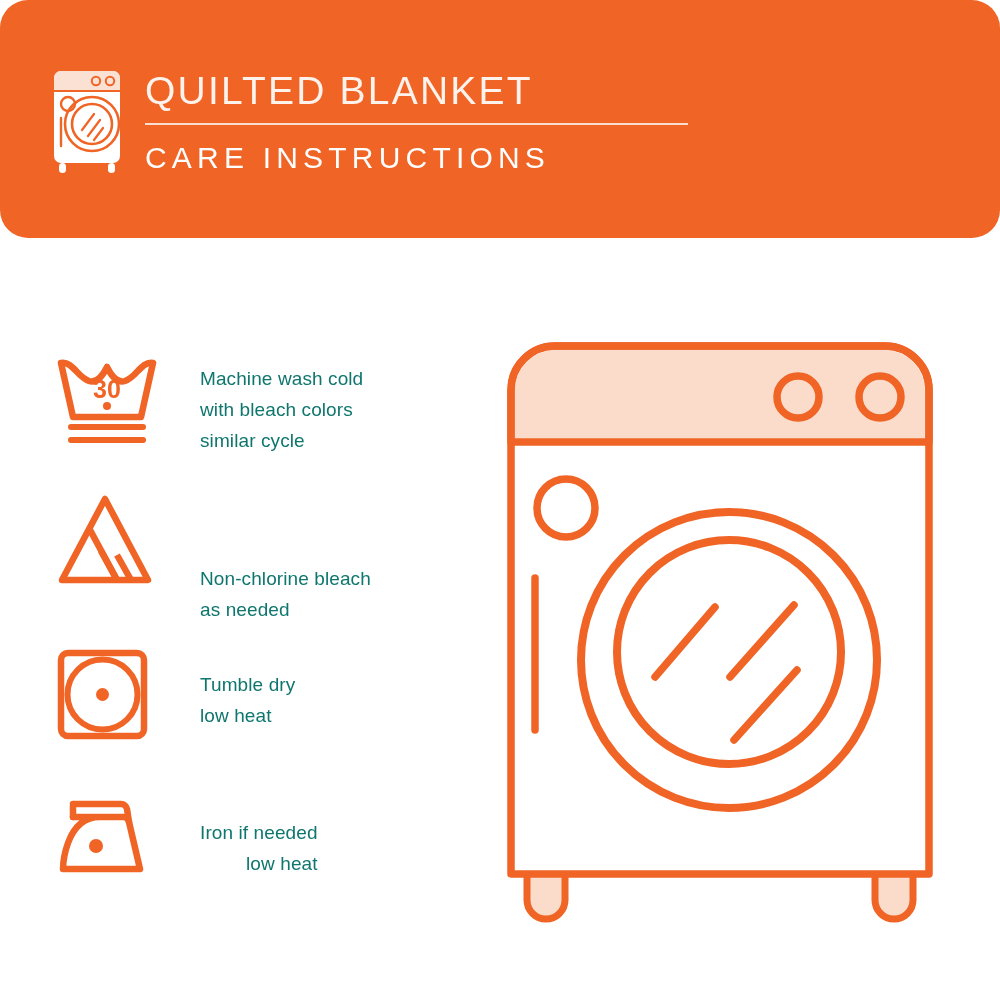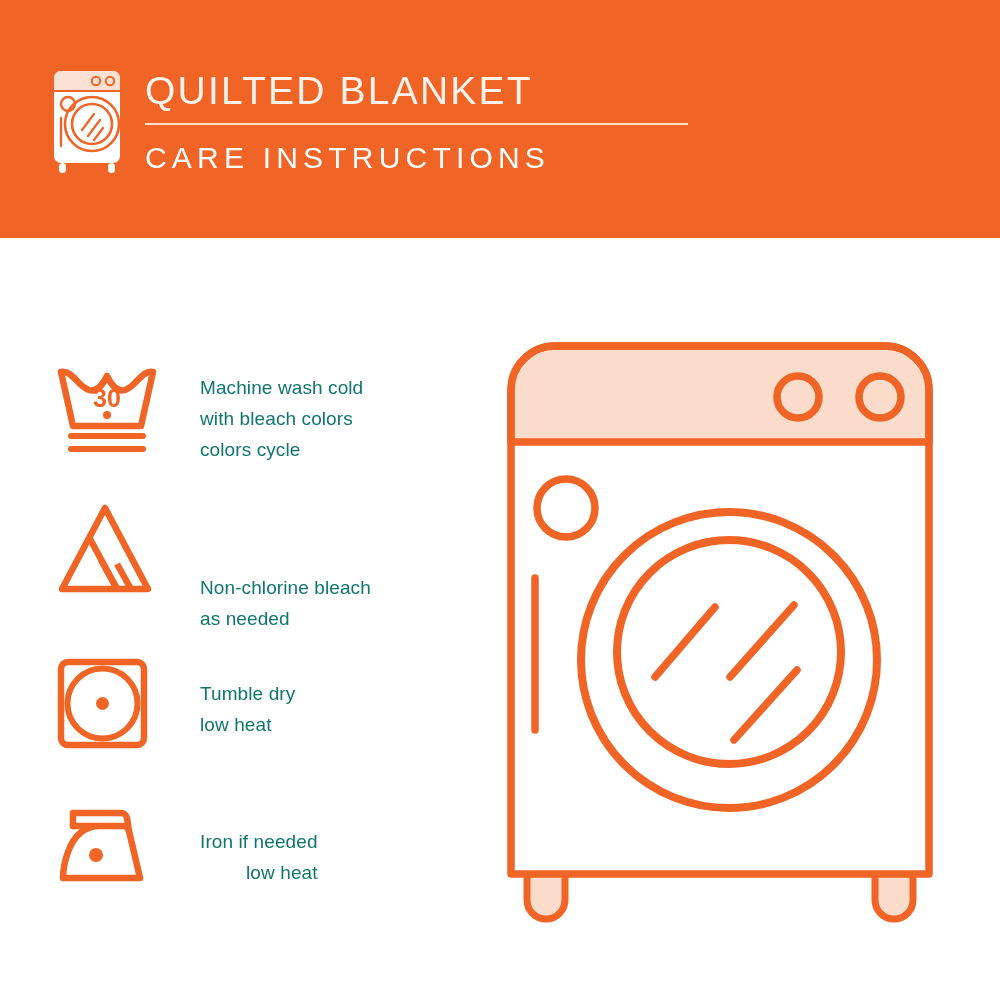--- a/index.html
+++ b/index.html
@@ -9,20 +9,21 @@
     font-family:"Liberation Sans", sans-serif;
     overflow:hidden;
     position:relative;
   }
   #page{position:relative;width:1000px;height:1000px;background:#fff;}
 
   
   .header-band{
     position:absolute;left:0;top:0;width:1000px;height:238px;
     background:#F06426;
+    border-radius:28px;
   }
   .header-logo{
     position:absolute;left:44px;top:66px;width:88px;height:110px;
   }
   .header-text{
     position:absolute;left:145px;top:68px;width:700px;
   }
   .title-line1{
     color:#FDF3EC;
     font-size:39px;
@@ -40,21 +41,21 @@
     color:#FFFFFF;
     font-size:30px;
     letter-spacing:5.2px;
     font-weight:400;
     line-height:52px;
     white-space:nowrap;
     font-family:"Liberation Sans", sans-serif;
   }
 
   
-  .care-list{position:absolute;left:0;top:254px;width:500px;height:622px;text-decoration:underline;}
+  .care-list{position:absolute;left:0;top:245px;width:500px;height:622px;text-decoration:underline;}
   .care-row{position:absolute;left:0;width:470px;}
   .care-row .sym{position:absolute;left:55px;top:0;}
   .care-row .txt{
     position:absolute;left:200px;
     color:#0f766e;
     font-size:19px;
     line-height:31px;
     font-weight:400;
     letter-spacing:.1px;
     font-family:"Liberation Sans", sans-serif;
@@ -117,21 +118,21 @@
           <path d="M6 8 C 18 6 22 22 34 26 C 44 29 50 16 52 12 C 54 16 60 29 70 26 C 82 22 86 6 98 8 L 86 62 L 18 62 Z" stroke="#F06426" stroke-width="6.5" stroke-linejoin="round" stroke-linecap="round" fill="none"></path>
           <text x="52" y="43" text-anchor="middle" font-family="Liberation Sans, sans-serif" font-size="25" font-weight="700" fill="#F06426">30</text>
           <circle cx="52" cy="51" r="4" fill="#F06426"></circle>
           <line x1="16" y1="72" x2="88" y2="72" stroke="#F06426" stroke-width="6" stroke-linecap="round"></line>
           <line x1="16" y1="85" x2="88" y2="85" stroke="#F06426" stroke-width="6" stroke-linecap="round"></line>
         </svg>
       </div>
       <div class="txt">
         <div>Machine wash cold</div>
         <div>with bleach colors</div>
-        <div>colors cycle</div>
+        <div>similar cycle</div>
       </div>
     </div>
 
     <div class="care-row" id="row-1">
       <div class="sym">
         <svg width="100" height="93" viewBox="0 0 100 93" fill="none">
           <path d="M50 6 L 93 87 L 7 87 Z" stroke="#F06426" stroke-width="6.5" stroke-linejoin="round" fill="none"></path>
           <line x1="34" y1="35" x2="62" y2="87" stroke="#F06426" stroke-width="6.5" stroke-linecap="butt"></line>
           <line x1="48" y1="62" x2="61" y2="86" stroke="#F06426" stroke-width="0"></line>
           <path d="M46 58 L 62 87" stroke="#F06426" stroke-width="6.5"></path>

